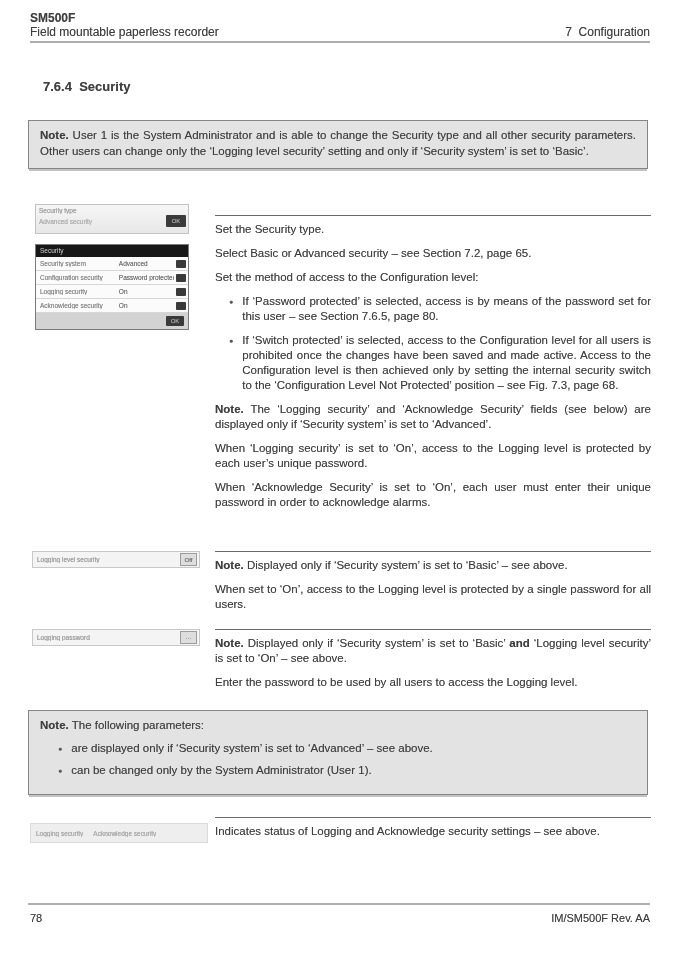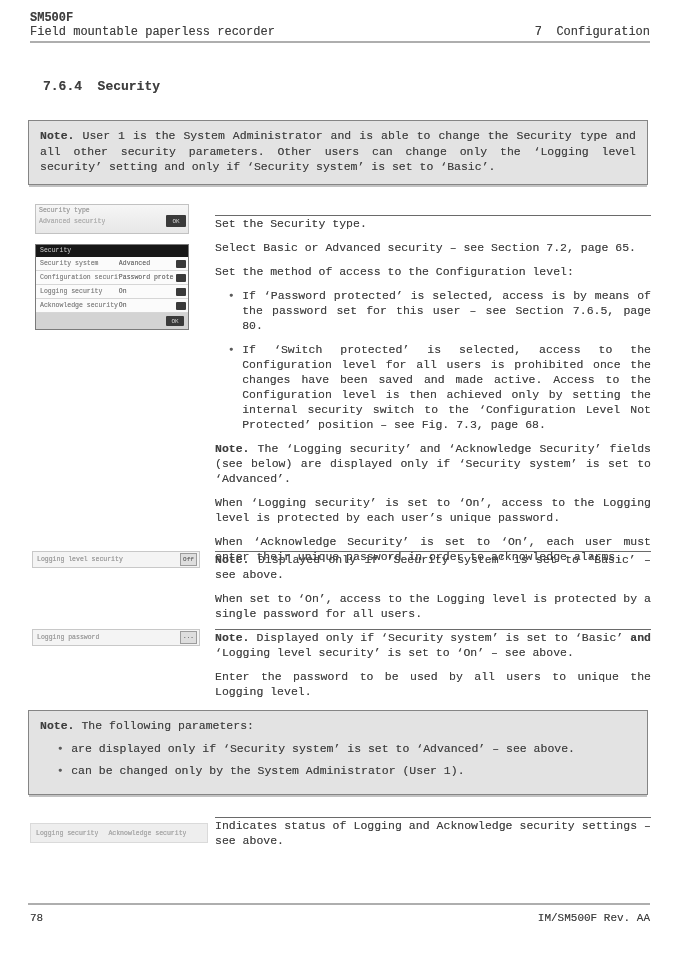--- a/index.html
+++ b/index.html
@@ -3,41 +3,41 @@
 <meta charset="utf-8">
 <style>
   :root{
     --page_bg:#ffffff; --text:#3f3f3f; --faint:#9d9d9d;
     --note_bg:#e3e3e3; --note_border:#858585; --rule:#6a6a6a; --hdr_rule:#aeaeae;
     --titlebar:#171717; --btn_dark:#3a3a3a;
   }
   html,body{margin:0;padding:0;background:#fbfbfb;}
   body{font-family:"Liberation Sans","DejaVu Sans",sans-serif;color:var(--text);}
   .page{position:relative;width:678px;height:960px;background:var(--page_bg);overflow:hidden;
-        text-shadow:0 0 .5px rgba(70,70,70,.55);font-family:Liberation Mono, monospace;}
+        text-shadow:0 0 .5px rgba(70,70,70,.55);}
   
   .hdr{position:absolute;top:11px;left:30px;right:28px;display:flex;justify-content:space-between;align-items:flex-end;}
   .hdr .product{font-weight:bold;font-size:12px;line-height:14px;}
   .hdr .subtitle{font-size:12px;line-height:14px;}
   .hdr .chapter{font-size:12px;white-space:pre;}
   .hdr-rule{position:absolute;top:41px;left:30px;right:28px;border-top:2px solid var(--hdr_rule);}
   
   .section-title{position:absolute;top:66px;left:30px;font-size:13px;font-weight:bold;white-space:pre;margin:13px;}
   
   .note-box{position:absolute;left:28px;width:620px;box-sizing:border-box;background:var(--note_bg);
             border:1px solid var(--note_border);box-shadow:0 3px 0 -1px #c2c2c2;padding:7px 11px 9px 11px;}
   .note-top{top:120px;}
   .note-params{top:710px;}
   .note-box p{margin:0;font-size:11.5px;line-height:15.5px;text-align:justify;}
   .b{font-weight:bold;}
   .nb-bullets{margin-top:7px;}
   .nb-bullet{display:flex;margin:0 0 7px 18px;font-size:11.5px;line-height:15px;}
   .bullet-mark{font-size:7px;line-height:15px;margin-right:9px;color:#5a5a5a;flex:none;}
   
-  .rcol{position:absolute;left:215px;width:436px;border-top:1px solid var(--rule);padding-top:0;box-sizing:border-box;}
+  .rcol{position:absolute;left:215px;width:436px;border-top:1px solid var(--rule);padding-top:6px;box-sizing:border-box;}
   .rcol p{margin:0 0 9px 0;font-size:11.5px;line-height:15px;text-align:justify;}
   .rcol .bullet{display:flex;margin:0 0 9px 14px;justify-content:center;}
   .rcol .bullet p{margin:0;flex:1;}
   .r1{top:215px;} .r2{top:551px;} .r3{top:629px;} .r4{top:817px;}
   
   .figA{position:absolute;left:35px;top:204px;width:154px;height:30px;box-sizing:border-box;
         border:1px solid #c2c2c2;background:linear-gradient(#f6f6f6,#e7e7e7);}
   .figA .fl1{font-size:6.5px;color:#a8a8a8;padding:2px 0 0 3px;white-space:nowrap;overflow:hidden;}
   .figA .fl2row{display:flex;align-items:center;justify-content:space-between;padding:1px 2px 0 3px;}
   .figA .fl2{font-size:6.5px;color:#bdbdbd;white-space:nowrap;overflow:hidden;}
@@ -148,21 +148,21 @@
     <p><span class="b">Note.</span> <span>Displayed only if ‘Security system’ is set to ‘Basic’ – see above.</span></p>
     <p>When set to ‘On’, access to the Logging level is protected by a single password for all users.</p>
   </div>
 
   <div class="field fD">
     <span class="flabel">Logging password</span>
     <span class="fbtn">···</span>
   </div>
   <div class="rcol r3">
     <p><span class="b">Note.</span> <span>Displayed only if ‘Security system’ is set to ‘Basic’ </span><span class="b">and</span><span> ‘Logging level security’ is set to ‘On’ – see above.</span></p>
-    <p>Enter the password to be used by all users to unique the Logging level.</p>
+    <p>Enter the password to be used by all users to access the Logging level.</p>
   </div>
 
   <div class="note-box note-params">
     <p><span class="b">Note.</span> <span>The following parameters:</span></p>
     <div class="nb-bullets">
       <div class="nb-bullet">
         <span class="bullet-mark">●</span>
         <span>are displayed only if ‘Security system’ is set to ‘Advanced’ – see above.</span>
       </div>
       <div class="nb-bullet">

